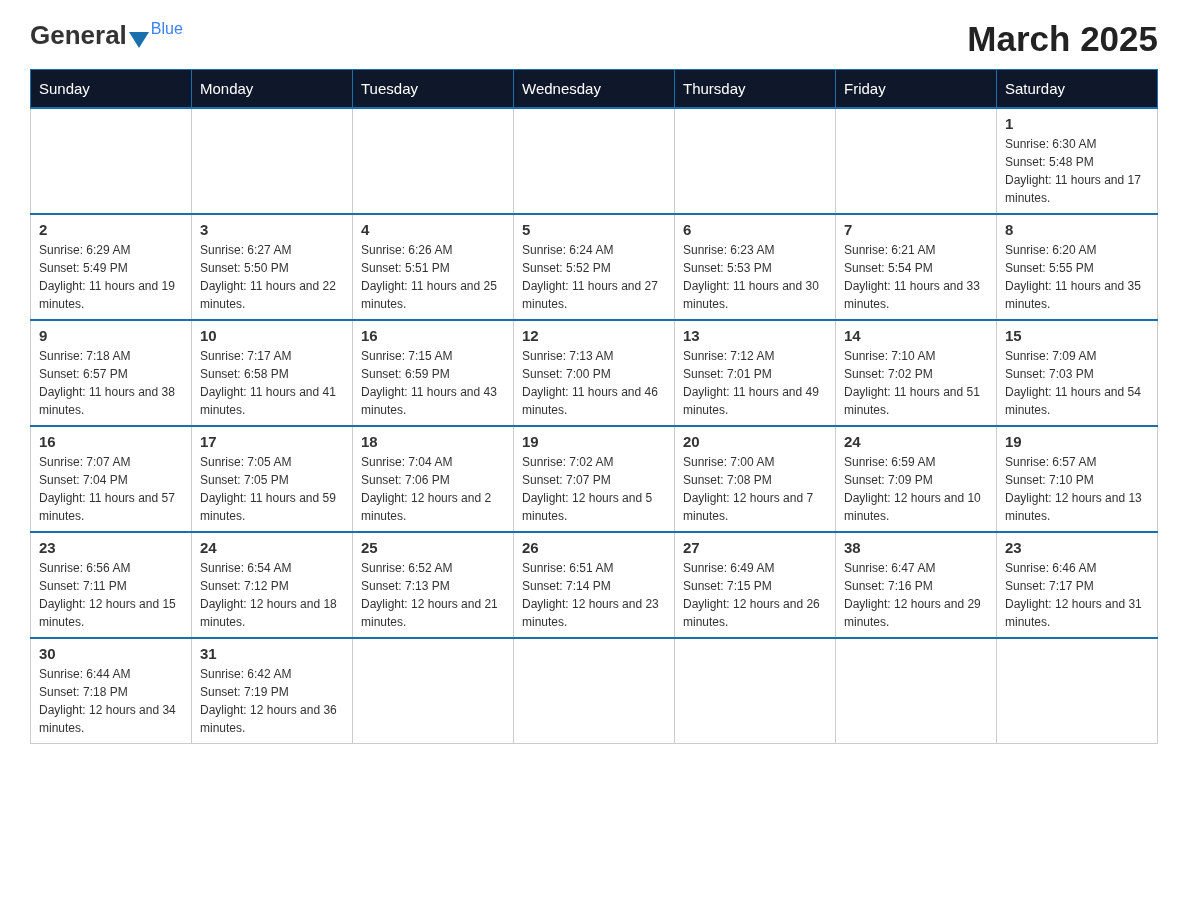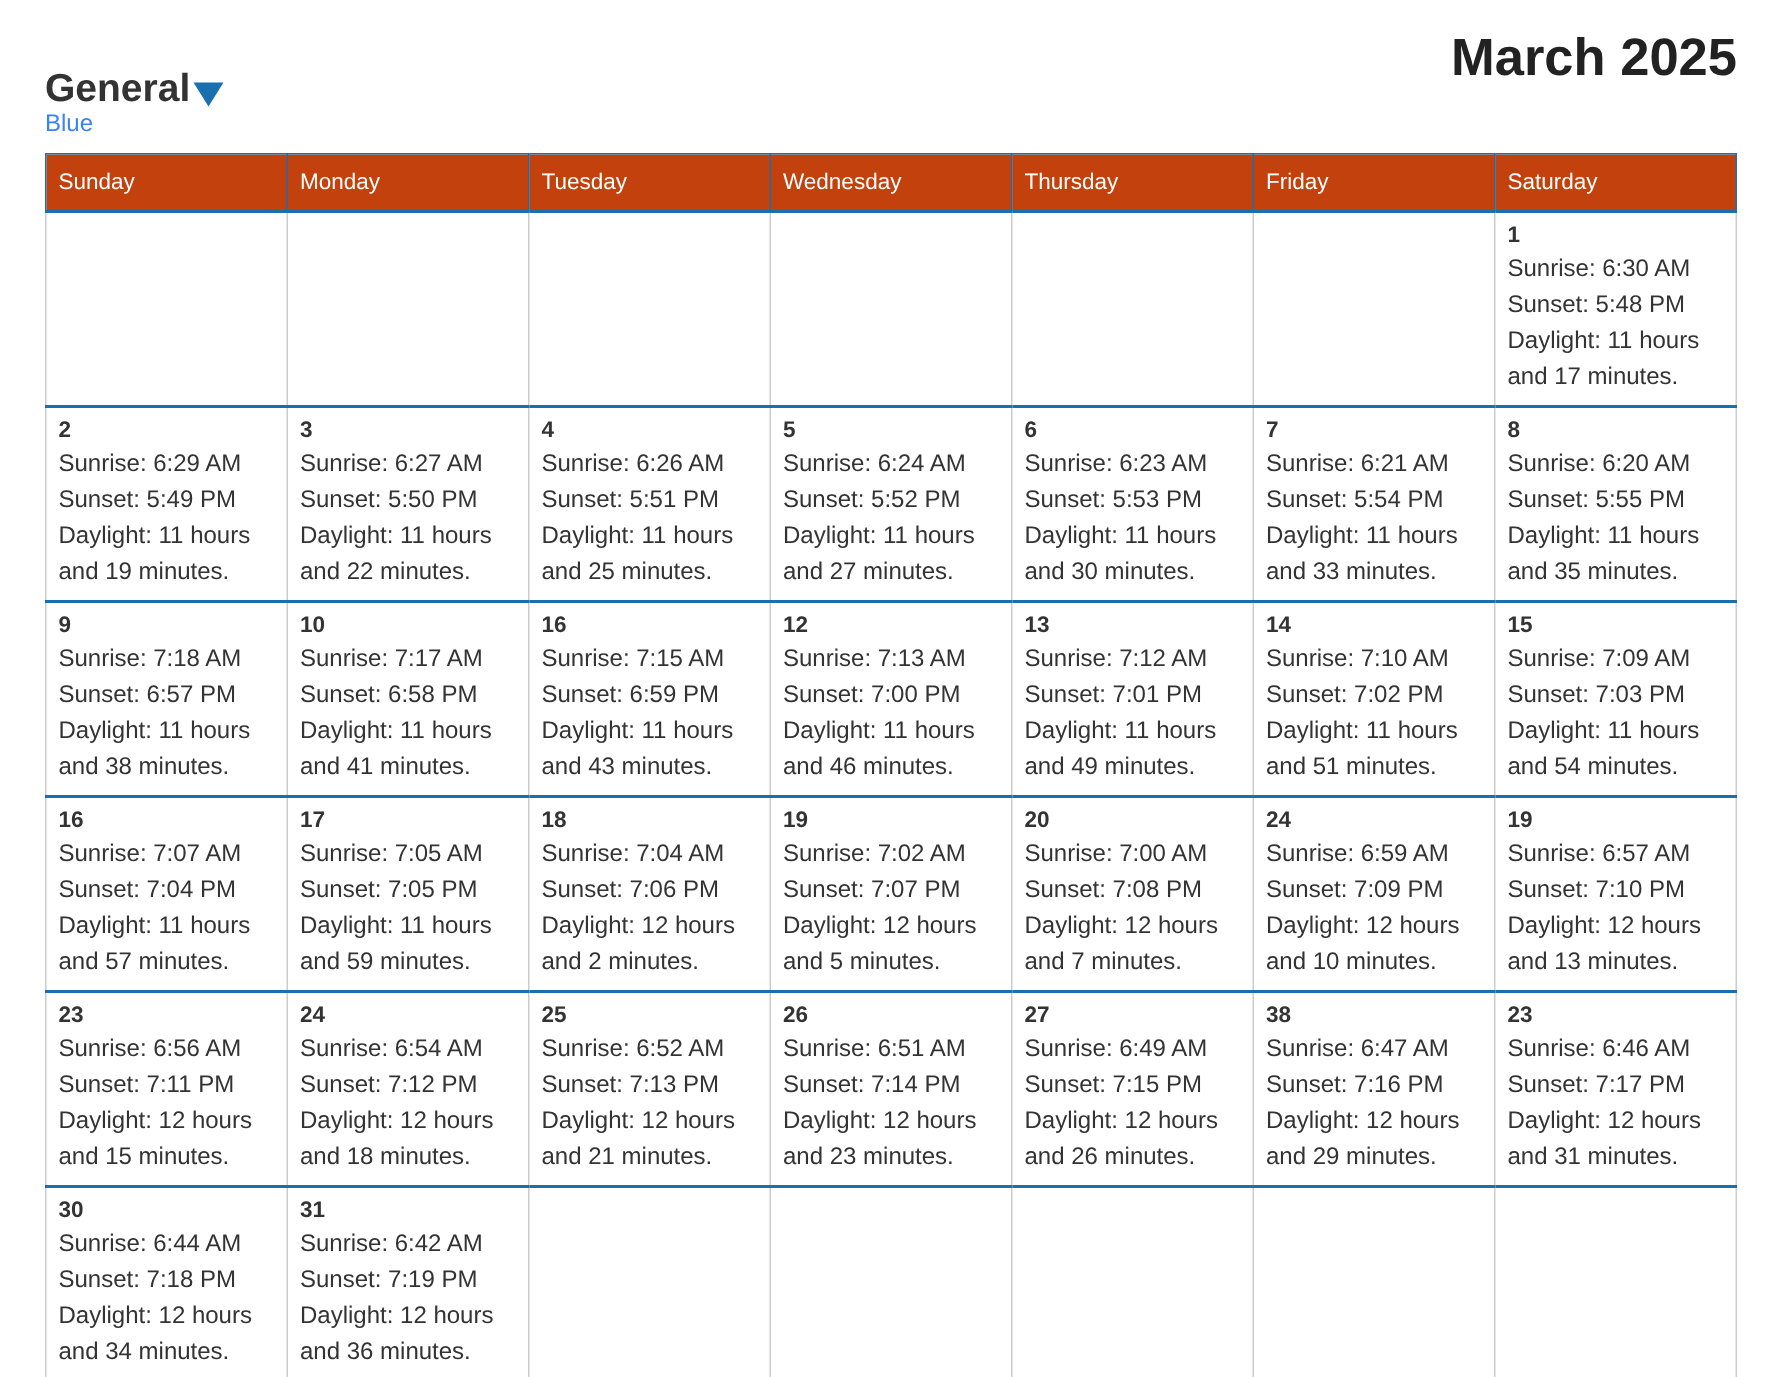--- a/index.html
+++ b/index.html
@@ -10,23 +10,22 @@
       color: #333;
     }
     .header {
       display: flex;
       justify-content: space-between;
       align-items: flex-start;
       margin-bottom: 10px;
     }
     .logo {
       display: flex;
-      flex-direction: column;
       align-items: flex-start;
-      margin-top: 23px;
+      margin-top: 0;
     }
     .logo-text {
       display: flex;
       align-items: center;
       font-size: 26px;
       font-weight: bold;
       color: #333;
     }
     .logo-general { color: #333; }
     .logo-arrow {
@@ -51,21 +50,21 @@
       font-size: 20px;
       color: #444;
       margin-top: 4px;
     }
     .calendar {
       width: 100%;
       border-collapse: collapse;
       margin-top: 10px;
     }
     .calendar th {
-      background: #c2410c;
+      background: #0f172a;
       color: #fff;
       padding: 10px 8px;
       font-size: 15px;
       font-weight: normal;
       text-align: left;
       border: 1px solid #1a6faf;
     }
     .calendar td {
       vertical-align: top;
       border: 1px solid #ccc;
@@ -76,21 +75,21 @@
       font-size: 12.5px;
       color: #333;
     }
     .day-num {
       font-size: 15px;
       font-weight: bold;
       display: block;
       margin-bottom: 3px;
     }
     .day-info {
-      font-size: 16px;
+      font-size: 12px;
       line-height: 1.5;
       color: #333;
     }
   </style>
 </head>
 <body>
 
 <div class="header">
   <div class="logo">
     <div class="logo-text">

